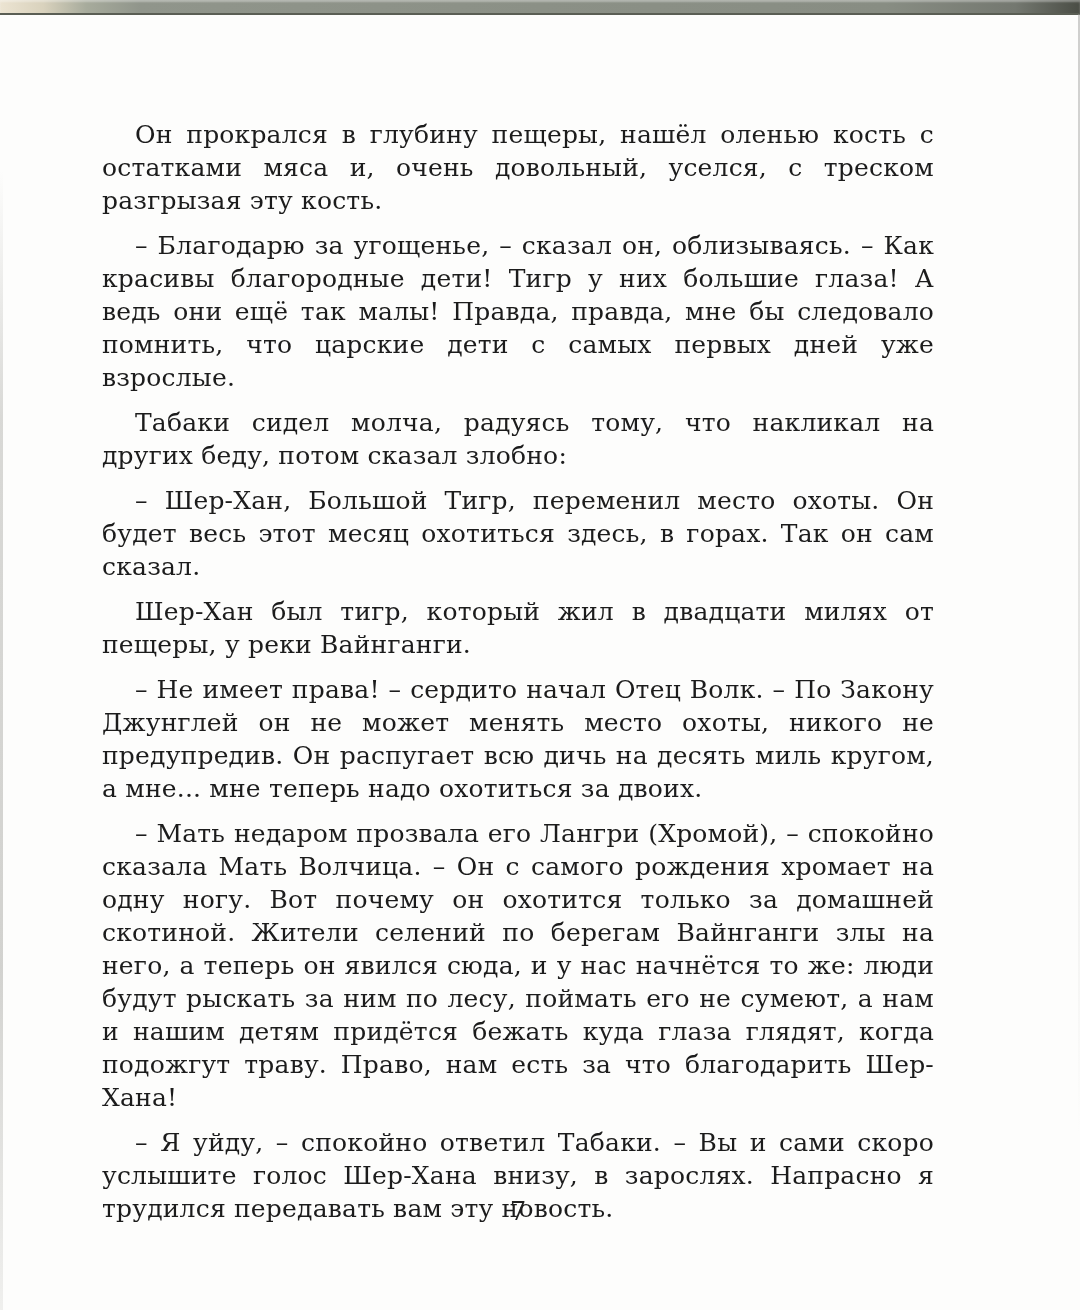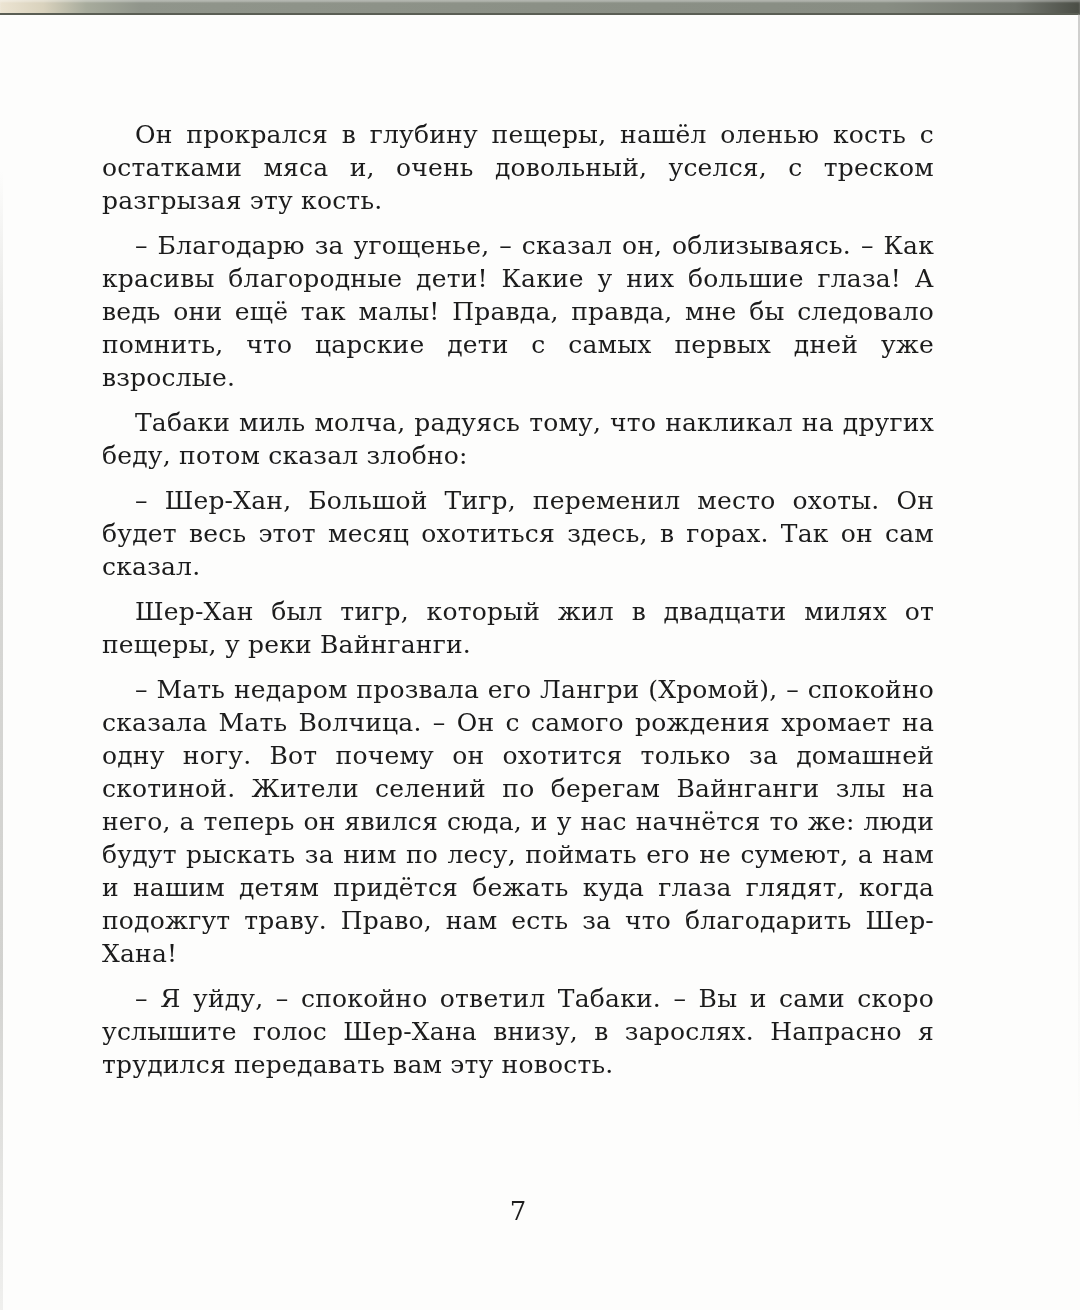--- a/index.html
+++ b/index.html
@@ -73,21 +73,22 @@
 </style>
 </head>
 <body>
 
 <div class="top-strip"></div>
 <div class="left-edge"></div>
 <div class="right-edge"></div>
 
 <div class="text-block">
   <p>Он прокрался в глубину пещеры, нашёл оленью кость с остатками мяса и, очень довольный, уселся, с треском разгрызая эту кость.</p>
-  <p>– Благодарю за угощенье, – сказал он, облизываясь. – Как красивы благородные дети! Какие у них большие глаза! А ведь они ещё так малы! Правда, правда, мне бы следовало помнить, что царские дети с самых первых дней уже взрослые.</p>
-  <p>Табаки миль молча, радуясь тому, что накликал на других беду, потом сказал злобно:</p>
+  <p>– Благодарю за угощенье, – сказал он, облизываясь. – Как красивы благородные дети! Тигр у них большие глаза! А ведь они ещё так малы! Правда, правда, мне бы следовало помнить, что царские дети с самых первых дней уже взрослые.</p>
+  <p>Табаки сидел молча, радуясь тому, что накликал на других беду, потом сказал злобно:</p>
   <p>– Шер-Хан, Большой Тигр, переменил место охоты. Он будет весь этот месяц охотиться здесь, в горах. Так он сам сказал.</p>
   <p>Шер-Хан был тигр, который жил в двадцати милях от пещеры, у реки Вайнганги.</p>
+  <p>– Не имеет права! – сердито начал Отец Волк. – По Закону Джунглей он не может менять место охоты, никого не предупредив. Он распугает всю дичь на десять миль кругом, а мне... мне теперь надо охотиться за двоих.</p>
   <p>– Мать недаром прозвала его Лангри (Хромой), – спокойно сказала Мать Волчица. – Он с самого рождения хромает на одну ногу. Вот почему он охотится только за домашней скотиной. Жители селений по берегам Вайнганги злы на него, а теперь он явился сюда, и у нас начнётся то же: люди будут рыскать за ним по лесу, поймать его не сумеют, а нам и нашим детям придётся бежать куда глаза глядят, когда подожгут траву. Право, нам есть за что благодарить Шер-Хана!</p>
   <p>– Я уйду, – спокойно ответил Табаки. – Вы и сами скоро услышите голос Шер-Хана внизу, в зарослях. Напрасно я трудился передавать вам эту новость.</p>
 </div>
 
 <div class="page-number">7</div>
 
 </body></html>

